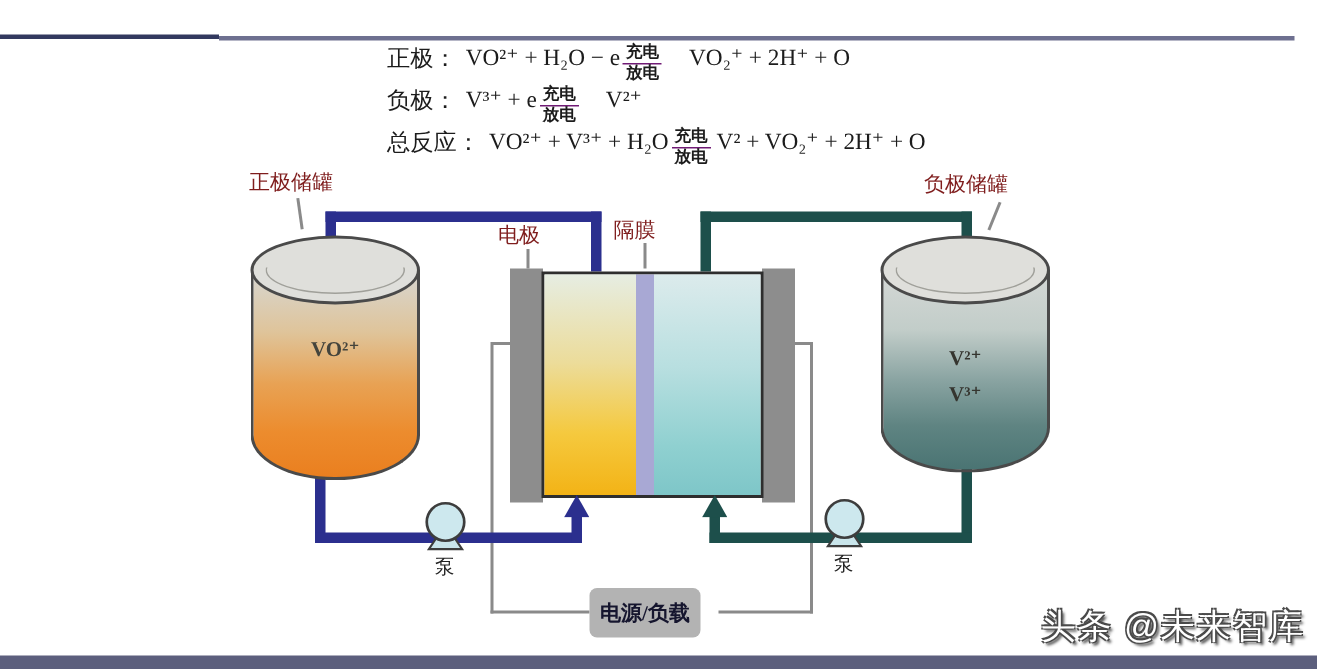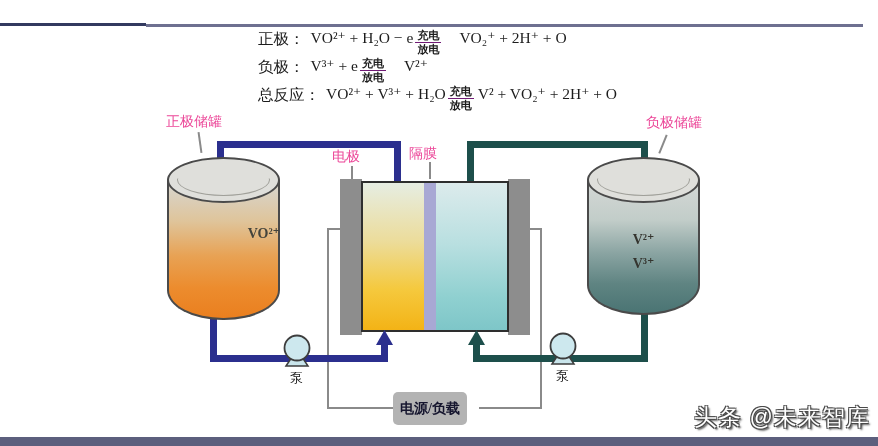--- a/index.html
+++ b/index.html
@@ -17,21 +17,21 @@
   .equations{left:258px;top:29px;color:#1c1c1c;font-size:15.5px;}
   .eq-row{display:flex;align-items:flex-start;height:28px;white-space:nowrap;}
   .eq-label{margin-right:6px;}
   .frac{display:inline-flex;flex-direction:column;align-items:center;font-size:11px;
         line-height:1.2;margin:0 2px;font-weight:bold;}
   .frac .top{border-bottom:1px solid #701a75;padding:0 2px;}
   .gap{display:inline-block;width:16px;}
   .gap0{display:inline-block;width:2px;}
 
   
-  .dlabel{font-size:14px;color:#ec4899;z-index:6;}
+  .dlabel{font-size:14px;color:#7f1d1d;z-index:6;}
   .leader{width:1.5px;background:#8a8a8a;z-index:6;}
 
   
   .tank-body{box-sizing:border-box;border:2px solid #4a4a4a;border-top:none;z-index:2;}
   .tank-left-body{left:167px;top:180px;width:113px;height:140px;
       border-radius:0 0 56px 56px / 0 0 30px 30px;
       background:linear-gradient(180deg,#d7d7d3 0%,#dfc49a 30%,#e8a254 55%,#ec8c2e 78%,#ea7f1f 100%);}
   .tank-right-body{left:587px;top:180px;width:113px;height:135px;
       border-radius:0 0 56px 56px / 0 0 30px 30px;
       background:linear-gradient(180deg,#d5d8d6 0%,#c2cdc9 30%,#8aa4a2 55%,#5f8482 78%,#4a7473 100%);}
@@ -143,25 +143,25 @@
   <div class="abs pipe-t" style="left:641px;top:312px;width:7px;height:50px;"></div>
   <div class="abs pipe-t" style="left:473px;top:355px;width:175px;height:7px;"></div>
   <div class="abs pipe-t" style="left:473px;top:344px;width:7px;height:18px;"></div>
   <div class="abs arrow-up fill-t" style="left:468px;top:330px;"></div>
 
   <div class="abs dlabel serif" style="left:166px;top:113px;">正极储罐</div>
   <div class="abs leader" style="left:199px;top:132px;height:21px;transform:rotate(-8deg);"></div>
   <div class="abs tank-body tank-left-body"></div>
   <div class="abs tank-top" style="left:167px;top:157px;"></div>
   <div class="abs tank-rim" style="left:177px;top:164px;"></div>
-  <div class="abs tank-text serif" style="left:167px;top:222px;text-align:right;">
+  <div class="abs tank-text serif" style="left:167px;top:222px;">
     <div>VO²⁺</div>
   </div>
 
-  <div class="abs dlabel serif" style="left:646px;top:114px;">负极储罐</div>
+  <div class="abs dlabel serif" style="left:616px;top:114px;">负极储罐</div>
   <div class="abs leader" style="left:662px;top:134px;height:20px;transform:rotate(22deg);"></div>
   <div class="abs tank-body tank-right-body"></div>
   <div class="abs tank-top" style="left:587px;top:157px;"></div>
   <div class="abs tank-rim" style="left:597px;top:164px;"></div>
   <div class="abs tank-text serif" style="left:587px;top:228px;color:#35352f;">
     <div>V²⁺</div>
     <div>V³⁺</div>
   </div>
 
   <div class="abs dlabel serif" style="left:332px;top:148px;">电极</div>

